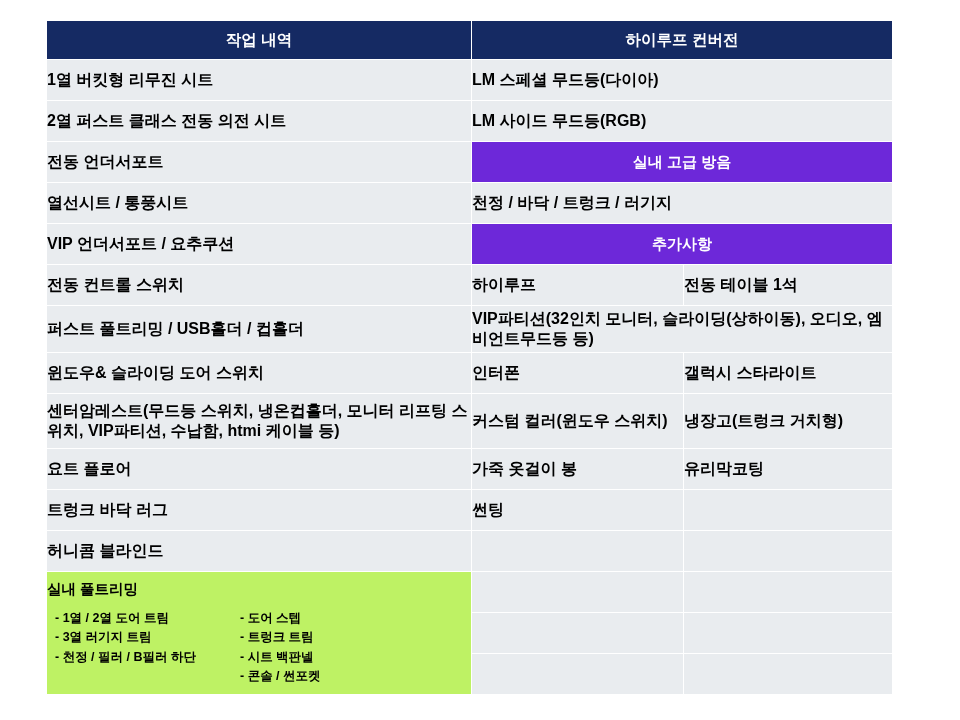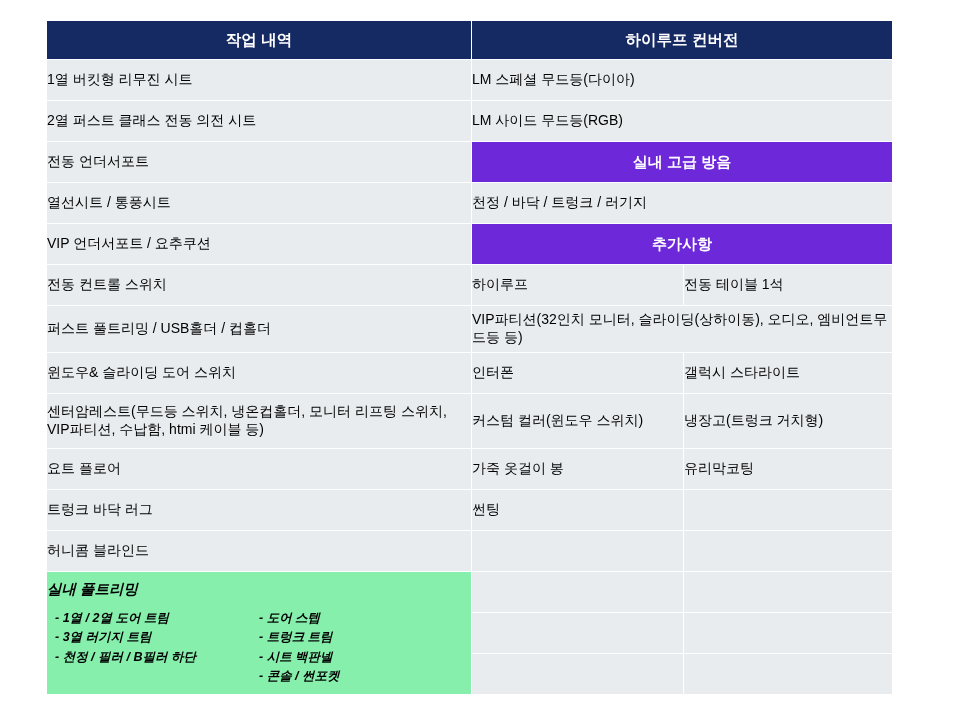--- a/index.html
+++ b/index.html
@@ -38,56 +38,55 @@
     background: #6d28d9;
     color: #ffffff;
     font-weight: bold;
     font-size: 15px;
     text-align: center;
     height: 40px;
   }
   .cell {
     background: #e9ecef;
     color: #000000;
-    font-weight: normal;
-    font-size: 14px;
+    font-weight: bold;
+    font-size: 16px;
     padding: 6px 9px;
     height: 40px;
     line-height: 1.28;
   }
   .cell.empty {
     background: #e9ecef;
   }
   .cell.tall {
     height: 46px;
   }
   .cell.grow {
     height: 54px;
   }
   .leftcol { width: 425px; }
   .rightcol-a { width: 212px; }
   .rightcol-b { width: 209px; }
 
   
   .trim-block {
-    background: #86efac;
+    background: #bef264;
     padding: 8px 9px 10px 9px;
     height: 100px;
     vertical-align: top;
-    font-style: italic;
   }
   .trim-title {
     font-weight: bold;
     font-size: 14.5px;
     color: #000;
     margin-bottom: 10px;
   }
   .trim-lists {
     display: flex;
-    gap: 29px;
+    gap: 10px;
     padding-left: 8px;
   }
   .trim-lists ul {
     list-style: none;
     margin: 0;
     padding: 0;
   }
   .trim-lists li {
     font-size: 12.5px;
     font-weight: bold;

